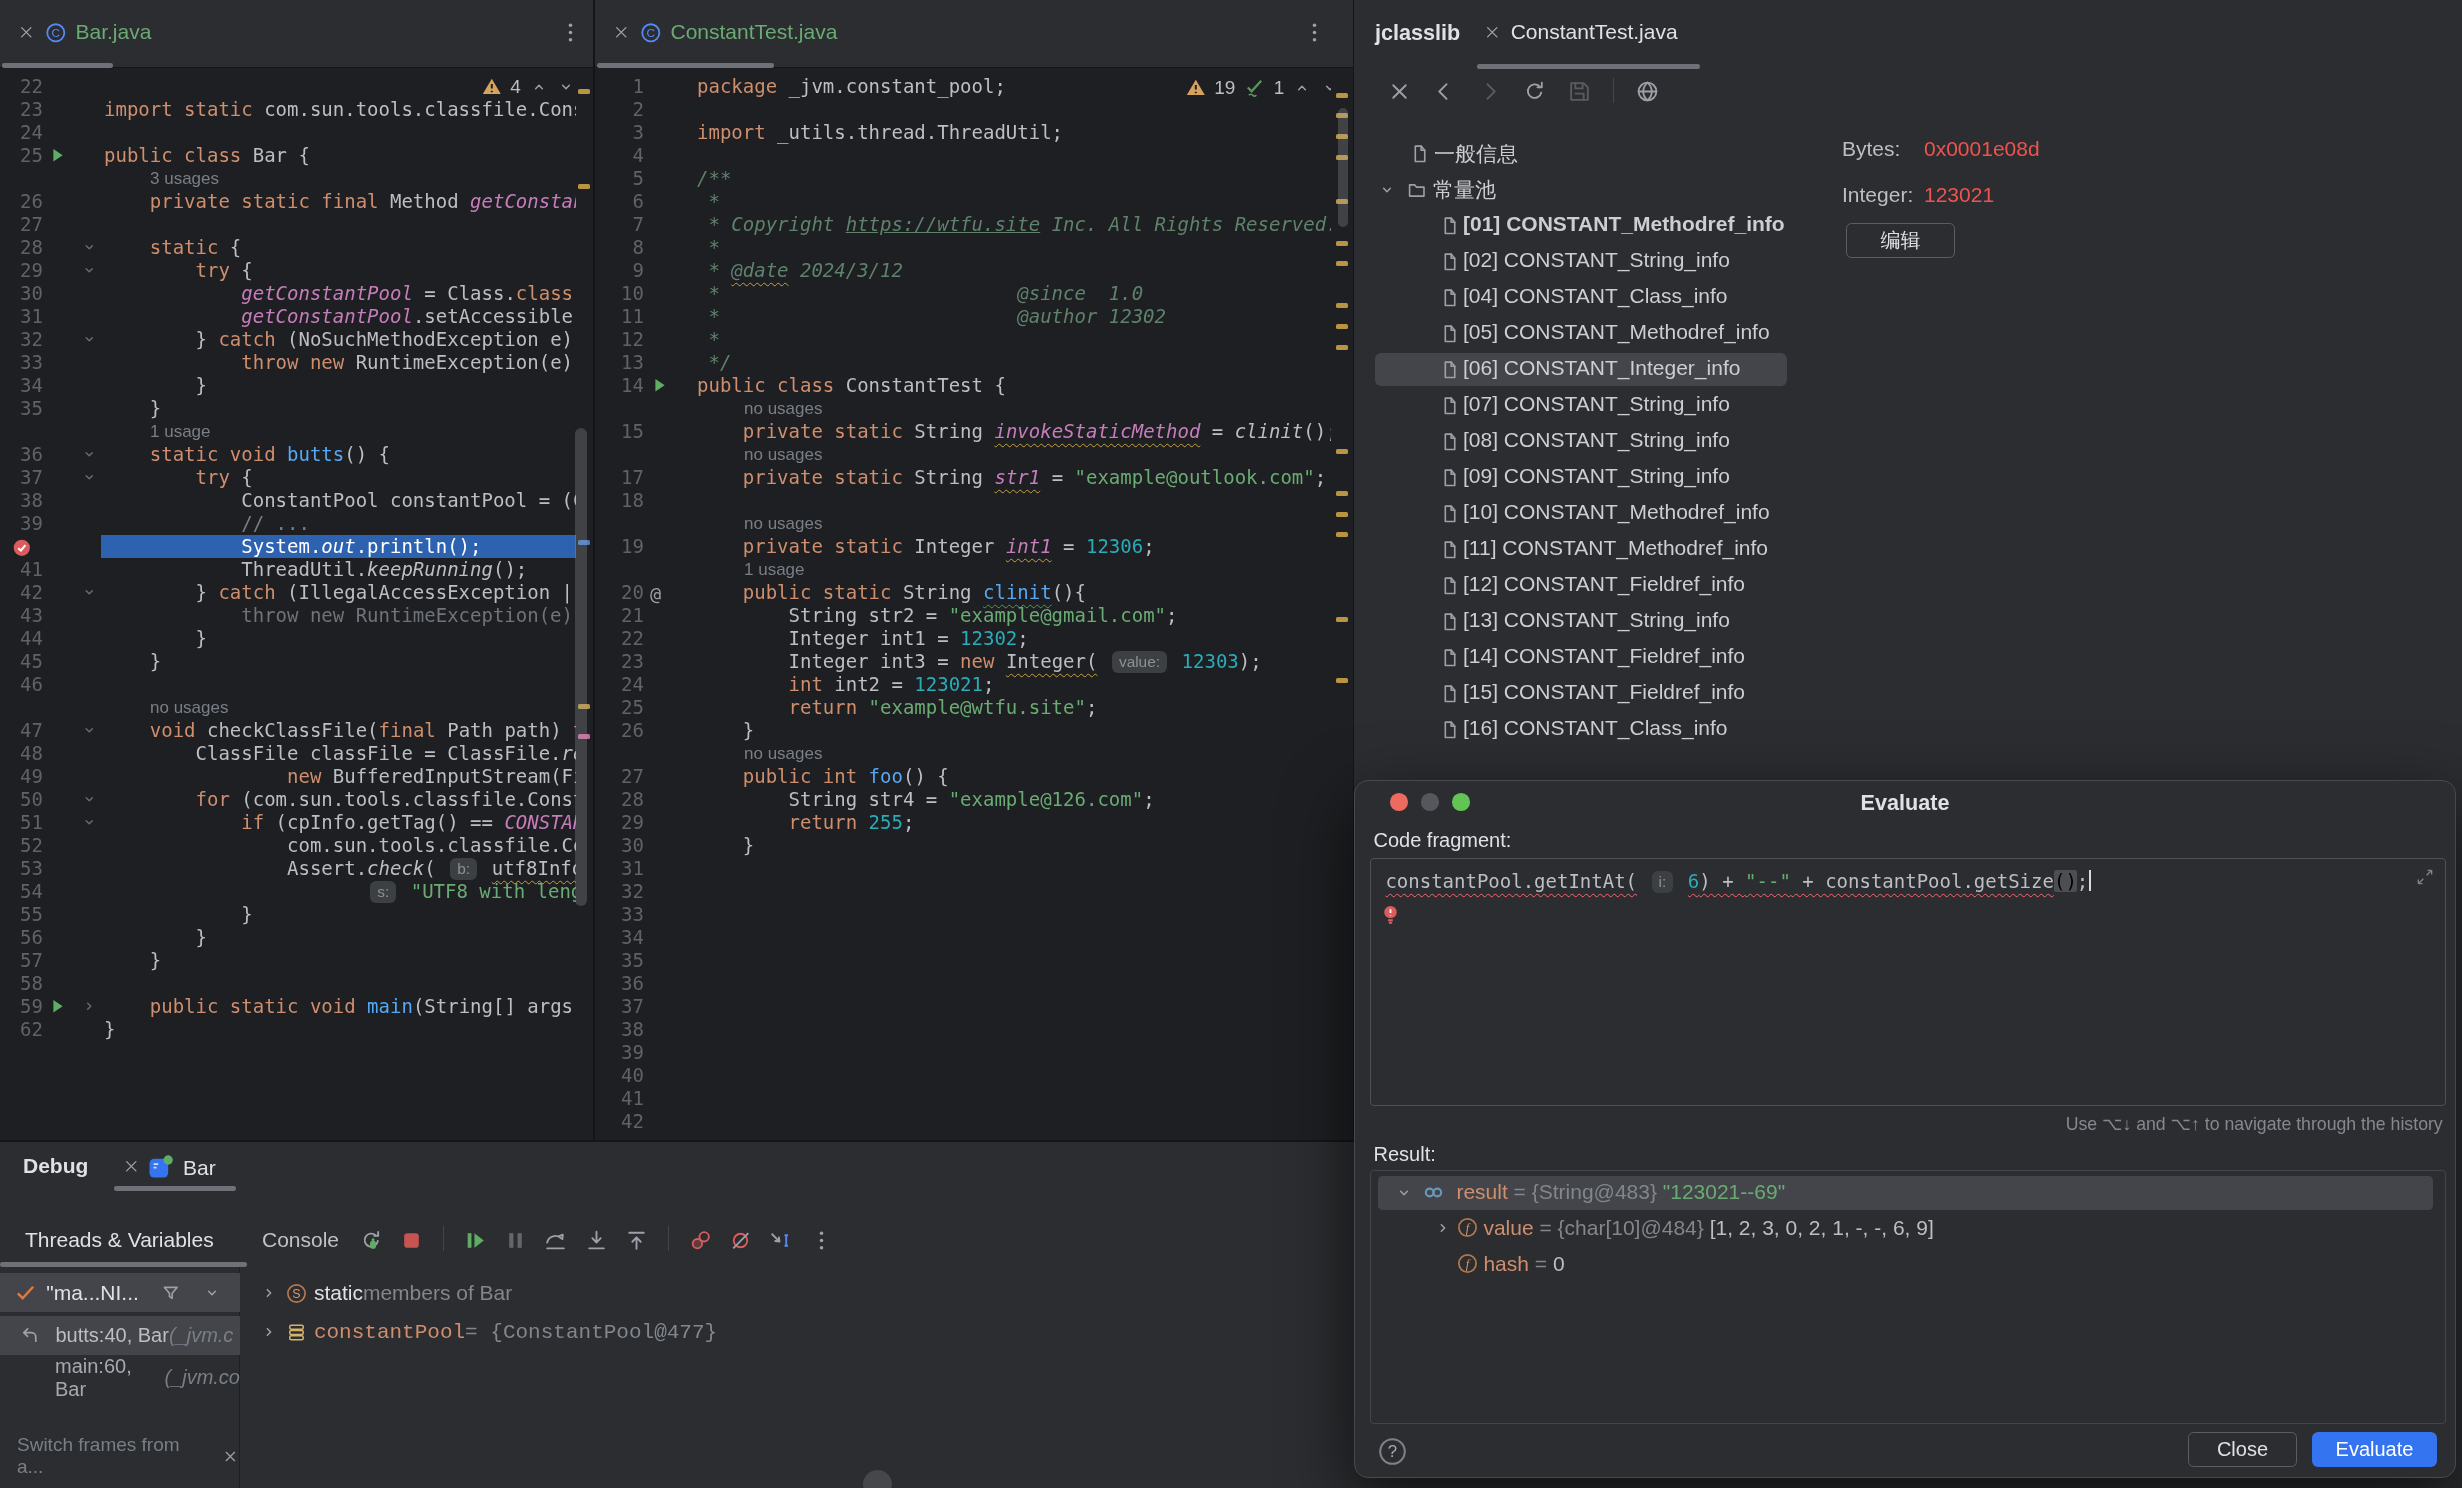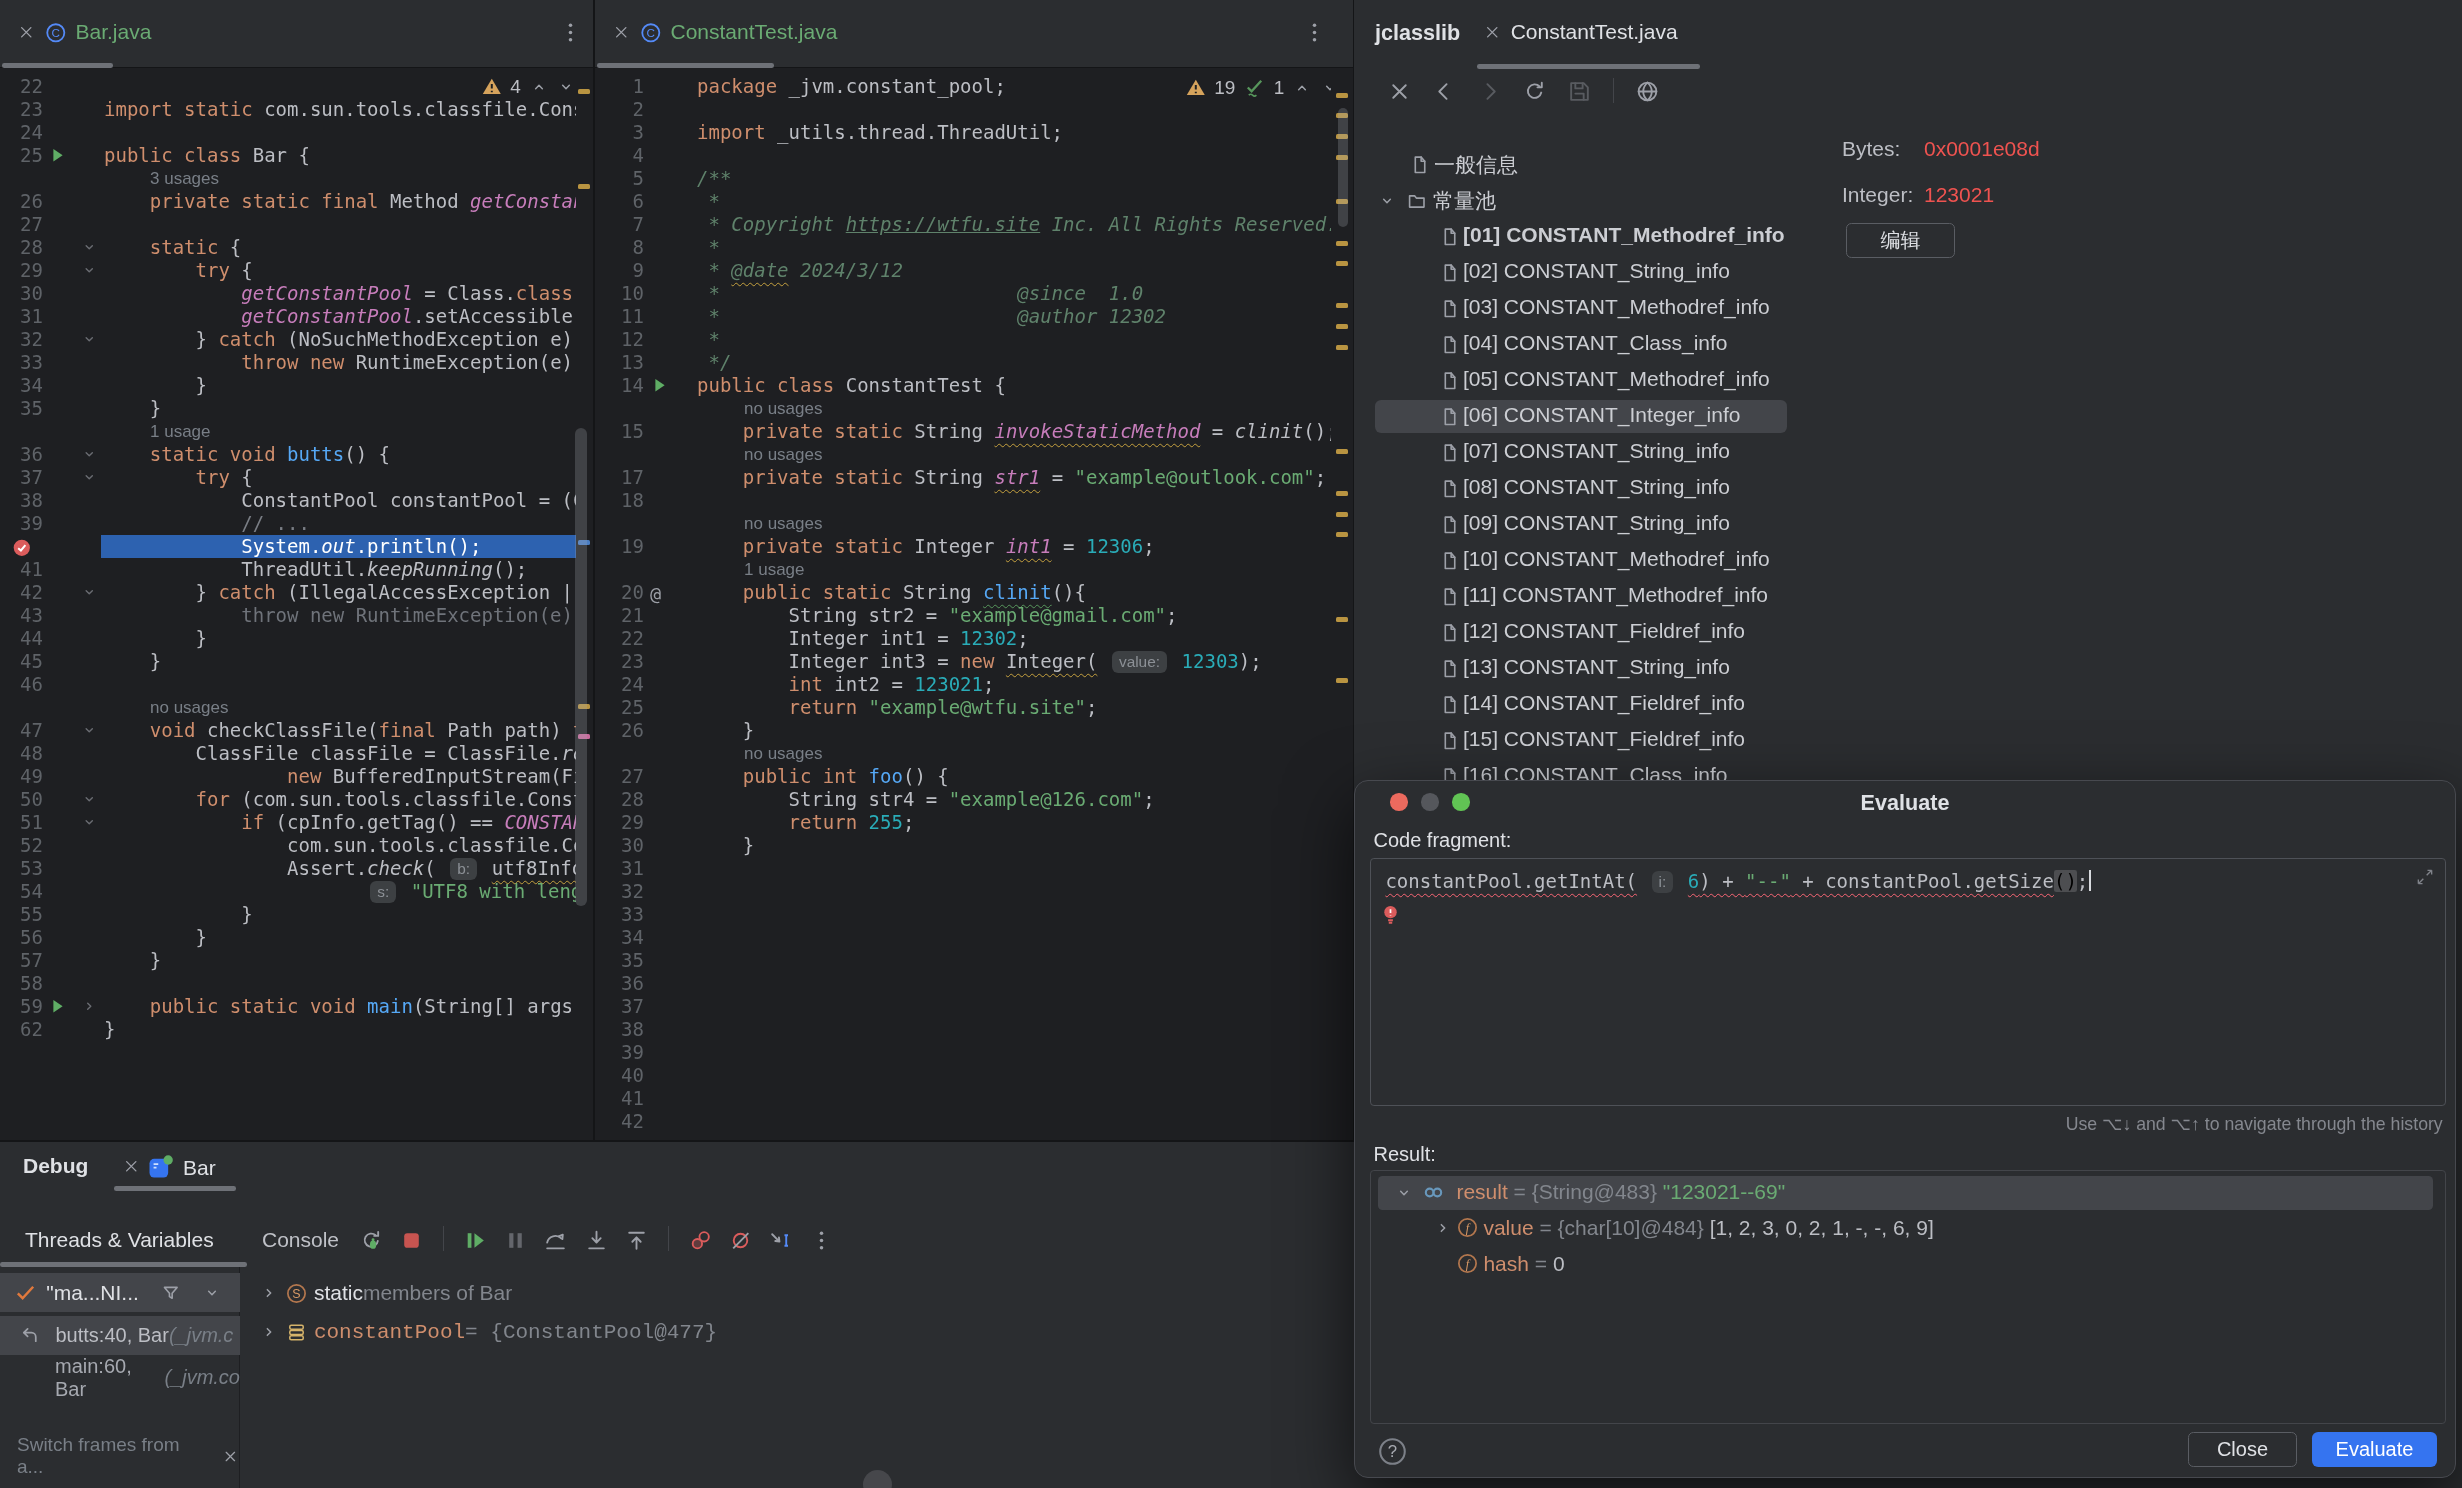--- a/index.html
+++ b/index.html
@@ -362,21 +362,21 @@
         </svg>
       </span>
       <span><span style="display:inline-block;width:1.5px;height:25px;background:#43454a;margin:0 10.8px"></span></span>
       <span class="icn" style="width: 25px; height: 25px; margin: 0px 10px;">
         <svg viewBox="0 0 24 24" width="100%" height="100%">
           <circle cx="12" cy="12" r="8.5" stroke="#9da0a8" stroke-width="1.8" fill="none" stroke-linecap="round" stroke-linejoin="round"></circle>
           <path d="M3.5 12h17 M12 3.5c-5.5 5-5.5 12 0 17 M12 3.5c5.5 5 5.5 12 0 17" stroke="#9da0a8" stroke-width="1.8" fill="none" stroke-linecap="round" stroke-linejoin="round"></path>
         </svg>
       </span>
     </div>
-  <div id="jtree" style="position:absolute;left:0;top:146px;right:555px">
+  <div id="jtree" style="position:absolute;left:0;top:135px;right:555px">
       <div class="tree-row">
         <span class="icn tlabel" style="left: 55px; width: 21.6px; height: 21.6px; top: 7.7px;">
           <svg viewBox="0 0 24 24" width="100%" height="100%">
             <path d="M7 3.5h6.5L17.5 8v12.5H7z" stroke="#9da0a8" stroke-width="1.8" fill="none" stroke-linecap="round" stroke-linejoin="round"></path>
             <path d="M13.5 3.5V8h4" stroke="#9da0a8" stroke-width="1.8" fill="none" stroke-linecap="round" stroke-linejoin="round"></path>
           </svg>
         </span>
         <span class="tlabel" style="left: 80px;">一般信息</span>
       </div>
       <div class="tree-row">
@@ -402,29 +402,20 @@
         <span class="tlabel" style="left: 109px; font-weight: bold;">[01] CONSTANT_Methodref_info</span>
       </div>
       <div class="tree-row">
         <span class="icn tlabel" style="left: 85px; width: 21.6px; height: 21.6px; top: 7.7px;">
           <svg viewBox="0 0 24 24" width="100%" height="100%">
             <path d="M7 3.5h6.5L17.5 8v12.5H7z" stroke="#9da0a8" stroke-width="1.8" fill="none" stroke-linecap="round" stroke-linejoin="round"></path>
             <path d="M13.5 3.5V8h4" stroke="#9da0a8" stroke-width="1.8" fill="none" stroke-linecap="round" stroke-linejoin="round"></path>
           </svg>
         </span>
         <span class="tlabel" style="left: 109px;">[02] CONSTANT_String_info</span>
-      </div>
-      <div class="tree-row">
-        <span class="icn tlabel" style="left: 85px; width: 21.6px; height: 21.6px; top: 7.7px;">
-          <svg viewBox="0 0 24 24" width="100%" height="100%">
-            <path d="M7 3.5h6.5L17.5 8v12.5H7z" stroke="#9da0a8" stroke-width="1.8" fill="none" stroke-linecap="round" stroke-linejoin="round"></path>
-            <path d="M13.5 3.5V8h4" stroke="#9da0a8" stroke-width="1.8" fill="none" stroke-linecap="round" stroke-linejoin="round"></path>
-          </svg>
-        </span>
-        <span class="tlabel" style="left: 109px;">[03] CONSTANT_Methodref_info</span>
       </div>
       <div class="tree-row">
         <span class="icn tlabel" style="left: 85px; width: 21.6px; height: 21.6px; top: 7.7px;">
           <svg viewBox="0 0 24 24" width="100%" height="100%">
             <path d="M7 3.5h6.5L17.5 8v12.5H7z" stroke="#9da0a8" stroke-width="1.8" fill="none" stroke-linecap="round" stroke-linejoin="round"></path>
             <path d="M13.5 3.5V8h4" stroke="#9da0a8" stroke-width="1.8" fill="none" stroke-linecap="round" stroke-linejoin="round"></path>
           </svg>
         </span>
         <span class="tlabel" style="left: 109px;">[04] CONSTANT_Class_info</span>
       </div>

